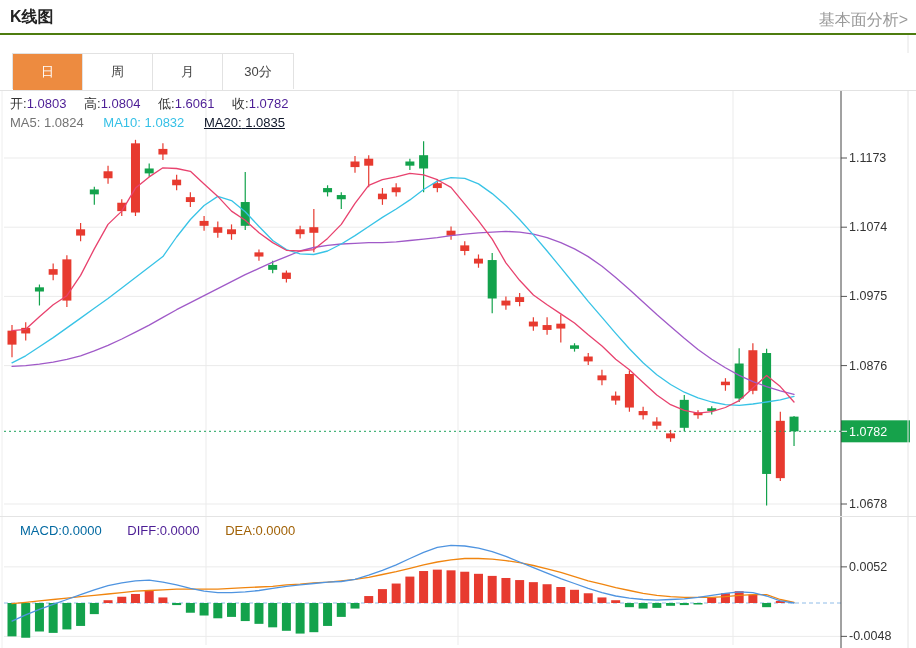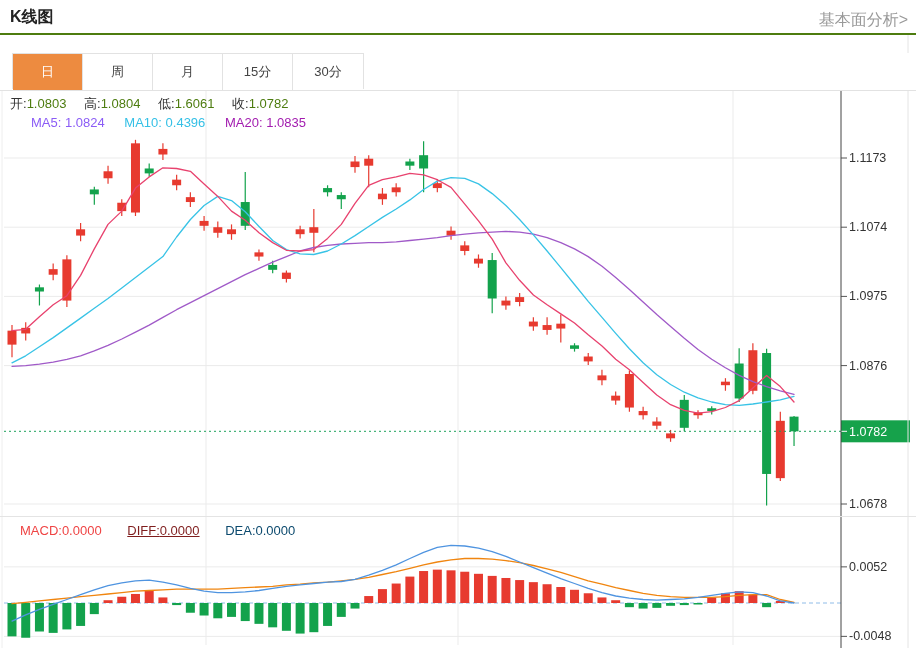--- a/index.html
+++ b/index.html
@@ -15,28 +15,28 @@
   
   #tabbar{left:0;top:53px;width:916px;height:37px;border-bottom:1px solid #e2e2e2;background:#fff;}
   #tabs{position:absolute;left:12px;top:0;height:36px;display:flex;border:1px solid #e2e2e2;border-bottom:none;box-sizing:border-box;}
   .tab{width:70px;height:36px;line-height:36px;text-align:center;font-size:13px;color:#444;background:#fff;
        border-right:1px solid #e2e2e2;box-sizing:border-box;cursor:pointer;}
   .tab:last-child{border-right:none;}
   .tab.active{background:#ed8b40;color:#fff;}
   
   #ohlc-row{left:10px;top:95px;font-size:13px;color:#333;white-space:nowrap;}
   #ohlc-row .pair{margin-right:14px;}
-  #ohlc-row .val{color:#4d7c0f;}
+  #ohlc-row .val{color:#4c1d95;}
   #ma-row{left:10px;top:115px;font-size:13px;white-space:nowrap;}
   #ma-row .pair{margin-right:16px;}
-  .ma5c{color:#8b5cf6;margin-left:21px;} .ma10c{color:#35c0e6;} .ma20c{color:#a21caf;}
+  .ma5c{color:#737373;} .ma10c{color:#35c0e6;} .ma20c{color:#0f172a;text-decoration:underline;}
   
   #macd-row{left:20px;top:523px;font-size:13px;white-space:nowrap;}
   #macd-row .pair{margin-right:22px;}
-  .macdc{color:#ef4444;} .diffc{color:#7f1d1d;text-decoration:underline;} .deac{color:#0c4a6e;}
+  .macdc{color:#0369a1;} .diffc{color:#4c1d95;} .deac{color:#a16207;}
   .sep-line{position:absolute;left:0;width:916px;height:0;border-top:1px solid #e4e4e4;}
 </style>
 </head>
 <body>
 
 <div id="stage">
 
   <svg id="chart-svg" width="916" height="648">
       <line x1="206" y1="90" x2="206" y2="645" stroke="#ebebeb" stroke-width="1"></line>
       <line x1="458" y1="90" x2="458" y2="645" stroke="#ebebeb" stroke-width="1"></line>
@@ -253,35 +253,34 @@
   <div id="header" class="overlay">
     <div id="page-title">K线图</div>
     <a id="header-link">基本面分析&gt;</a>
   </div>
 
   <div id="tabbar" class="overlay">
     <div id="tabs">
         <div class="tab active">日</div>
         <div class="tab">周</div>
         <div class="tab">月</div>
-        <div class="tab">15分</div>
         <div class="tab">30分</div>
       </div>
   </div>
 
   <div id="ohlc-row" class="overlay">
     <span class="pair"><span>开:</span><span class="val">1.0803</span></span>
     <span class="pair"><span>高:</span><span class="val">1.0804</span></span>
     <span class="pair"><span>低:</span><span class="val">1.6061</span></span>
     <span class="pair"><span>收:</span><span class="val">1.0782</span></span>
   </div>
 
   <div id="ma-row" class="overlay">
     <span class="pair ma5c"><span>MA5:</span> <span>1.0824</span></span>
-    <span class="pair ma10c"><span>MA10:</span> <span>0.4396</span></span>
+    <span class="pair ma10c"><span>MA10:</span> <span>1.0832</span></span>
     <span class="pair ma20c"><span>MA20:</span> <span>1.0835</span></span>
   </div>
 
   <div id="macd-row" class="overlay">
     <span class="pair macdc"><span>MACD:</span><span>0.0000</span></span>
     <span class="pair diffc"><span>DIFF:</span><span>0.0000</span></span>
     <span class="pair deac"><span>DEA:</span><span>0.0000</span></span>
   </div>
 
   <div class="sep-line overlay" style="top:516px"></div>

